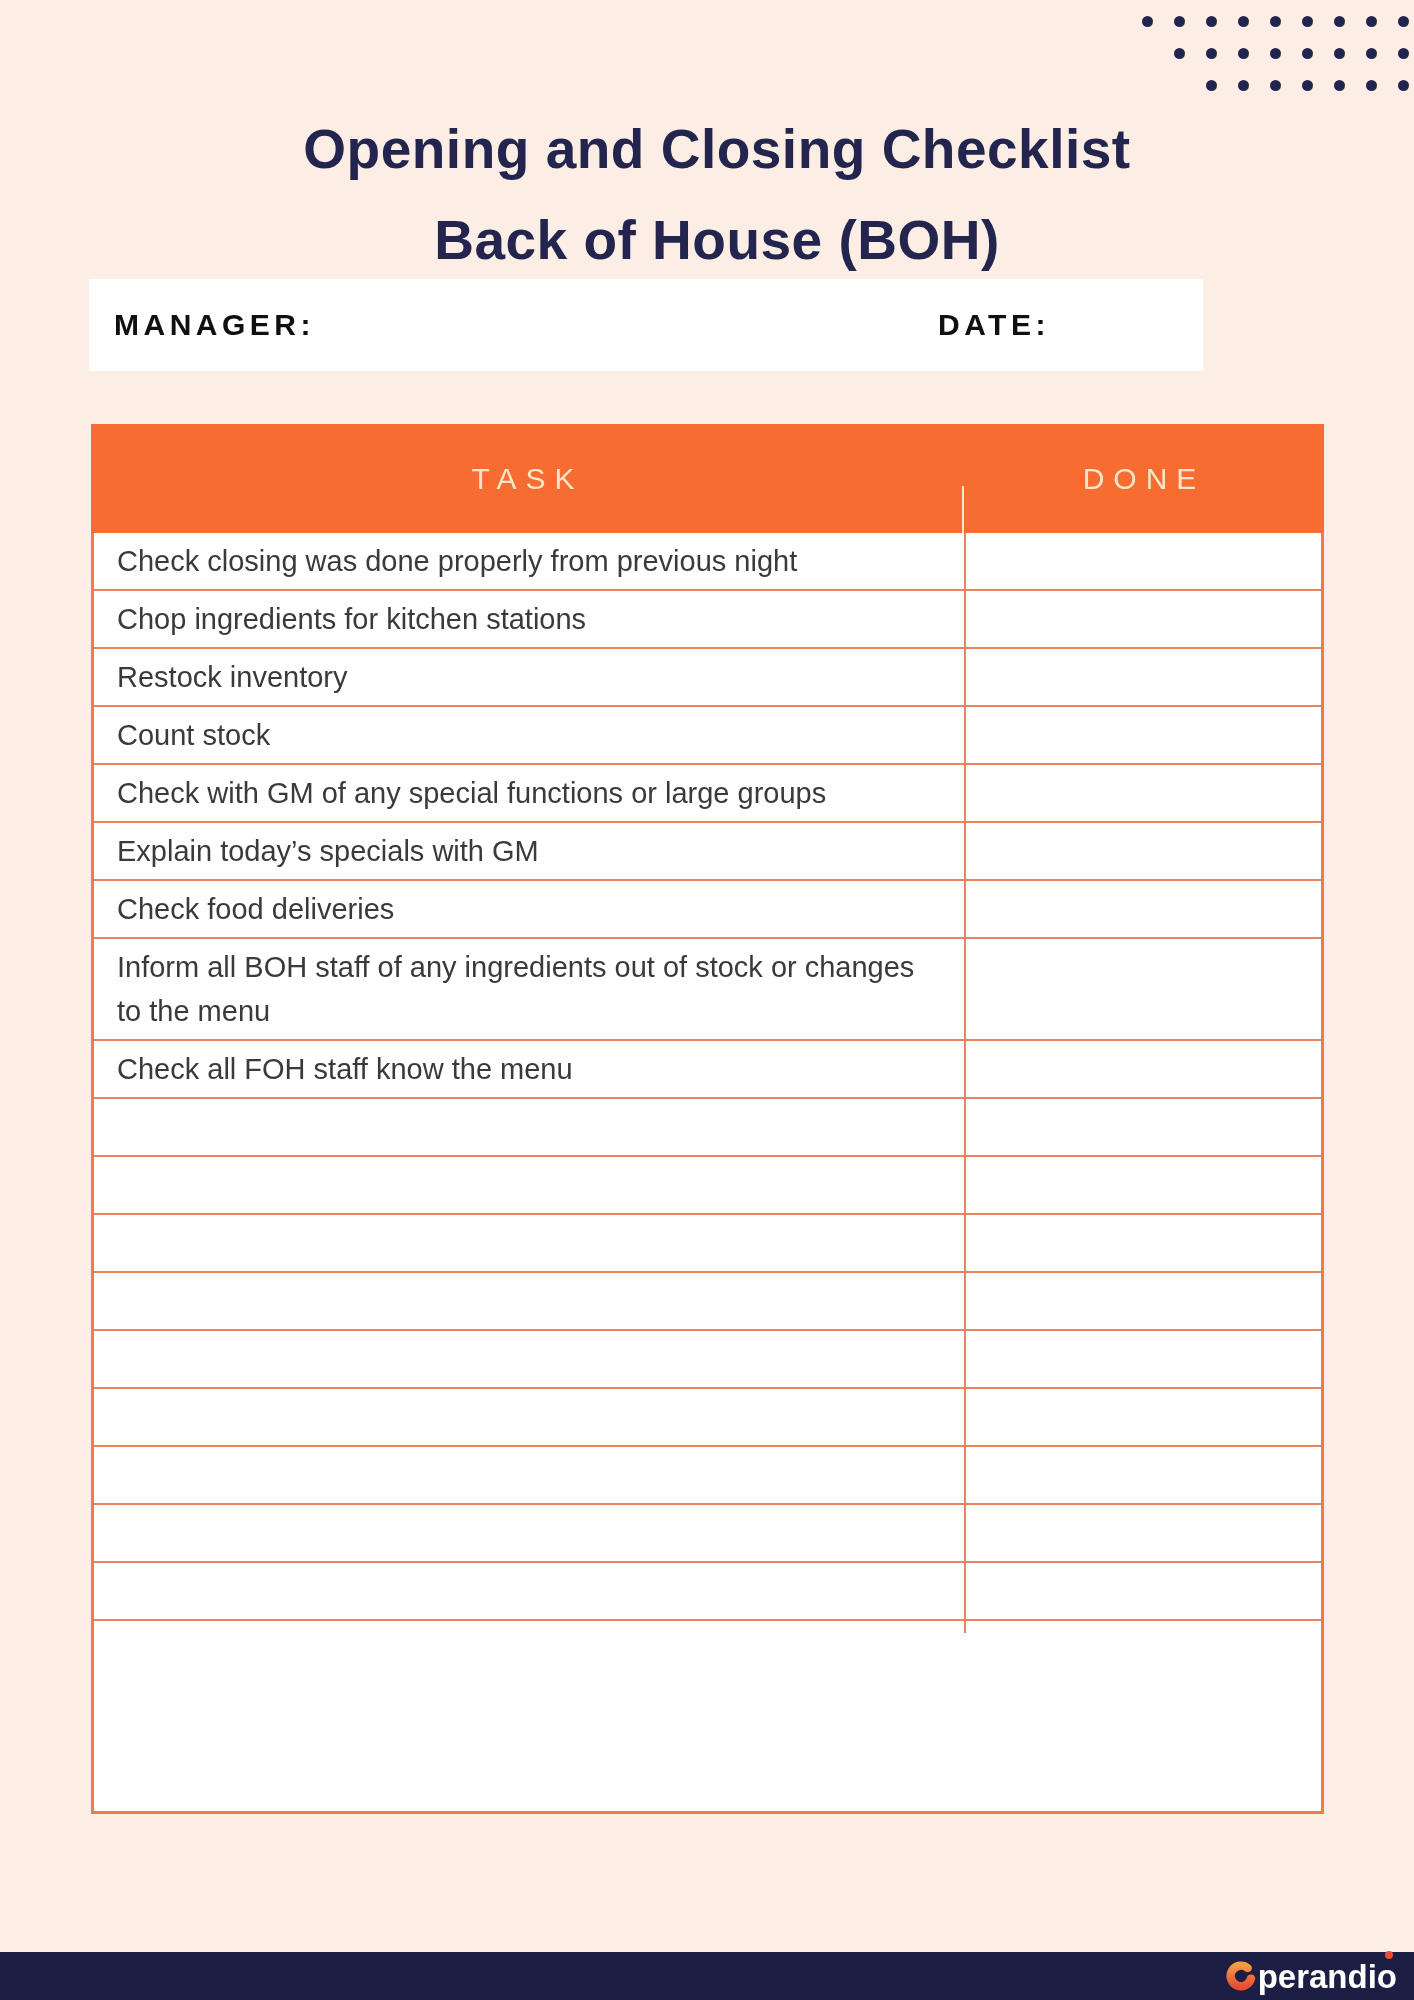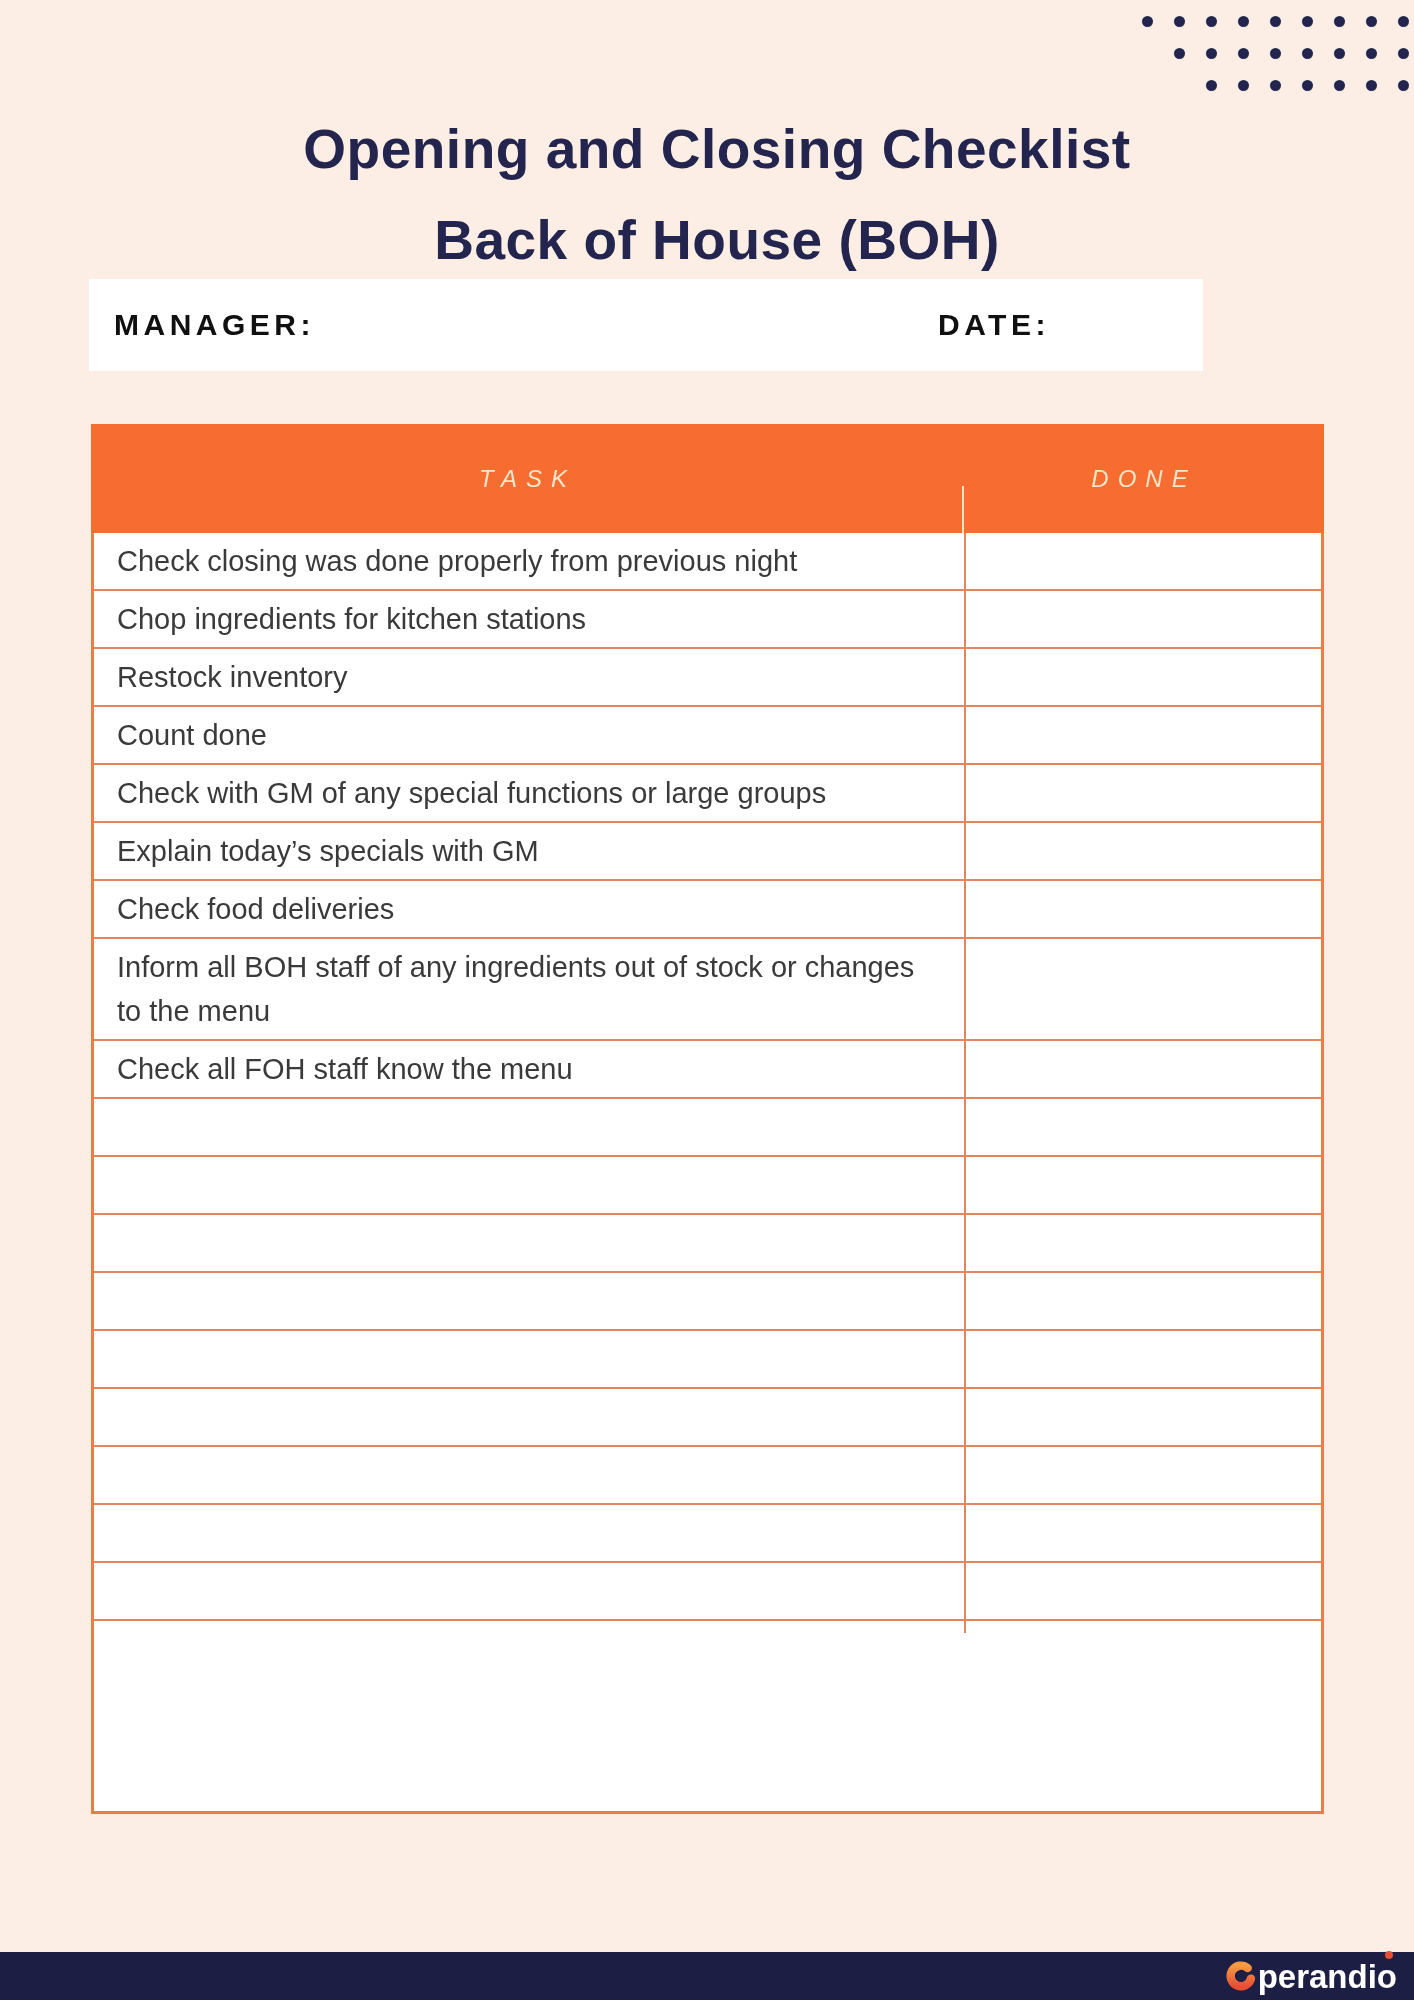--- a/index.html
+++ b/index.html
@@ -77,24 +77,23 @@
   .thead {
     position: relative;
     height: 109px;
     background: var(--orange, #F76D31);
   }
   .th {
     position: absolute;
     top: 0; height: 100%;
     display: flex; align-items: center; justify-content: center;
     color: var(--header-text, #F9E6C9);
-    font-size: 24px;
+    font-size: 30px;
     letter-spacing: 9px;
     font-weight: normal;
-    font-style: italic;
   }
   .th-task { left: 0; width: 873px; }
   .th-done { left: 873px; width: 360px; }
   .head-divider {
     position: absolute;
     left: 871px; top: 62px; bottom: 0;
     width: 2px;
     background: #F7E3C6;
   }
 
@@ -240,21 +239,21 @@
     <div class="cell-done"></div>
   </div>
 
 
   <div class="row">
     <div class="cell-task">Restock inventory</div>
     <div class="cell-done"></div>
   </div>
 
   <div class="row">
-    <div class="cell-task">Count done</div>
+    <div class="cell-task">Count stock</div>
     <div class="cell-done"></div>
   </div>
 
   <div class="row">
     <div class="cell-task">Check with GM of any special functions or large groups</div>
     <div class="cell-done"></div>
   </div>
 
   <div class="row">
     <div class="cell-task">Explain today’s specials with GM</div>

